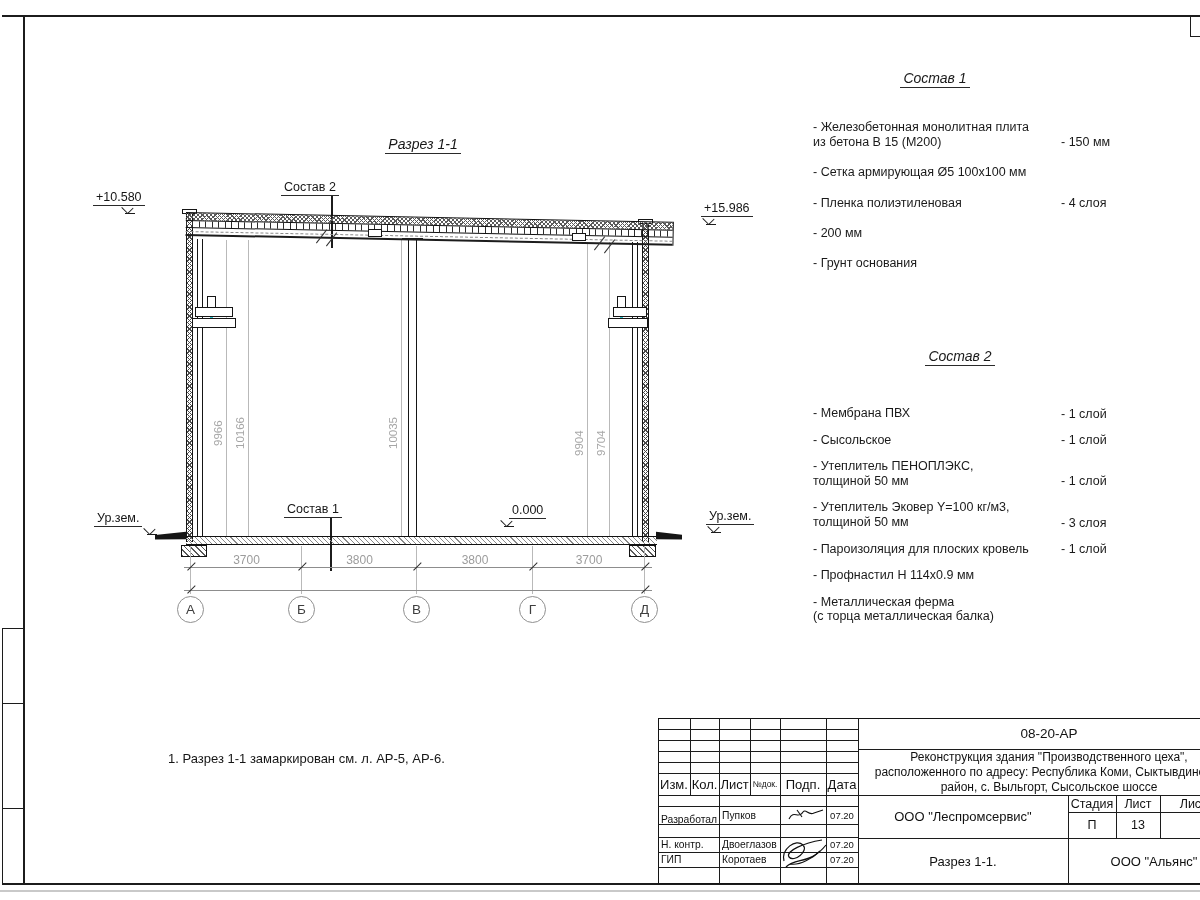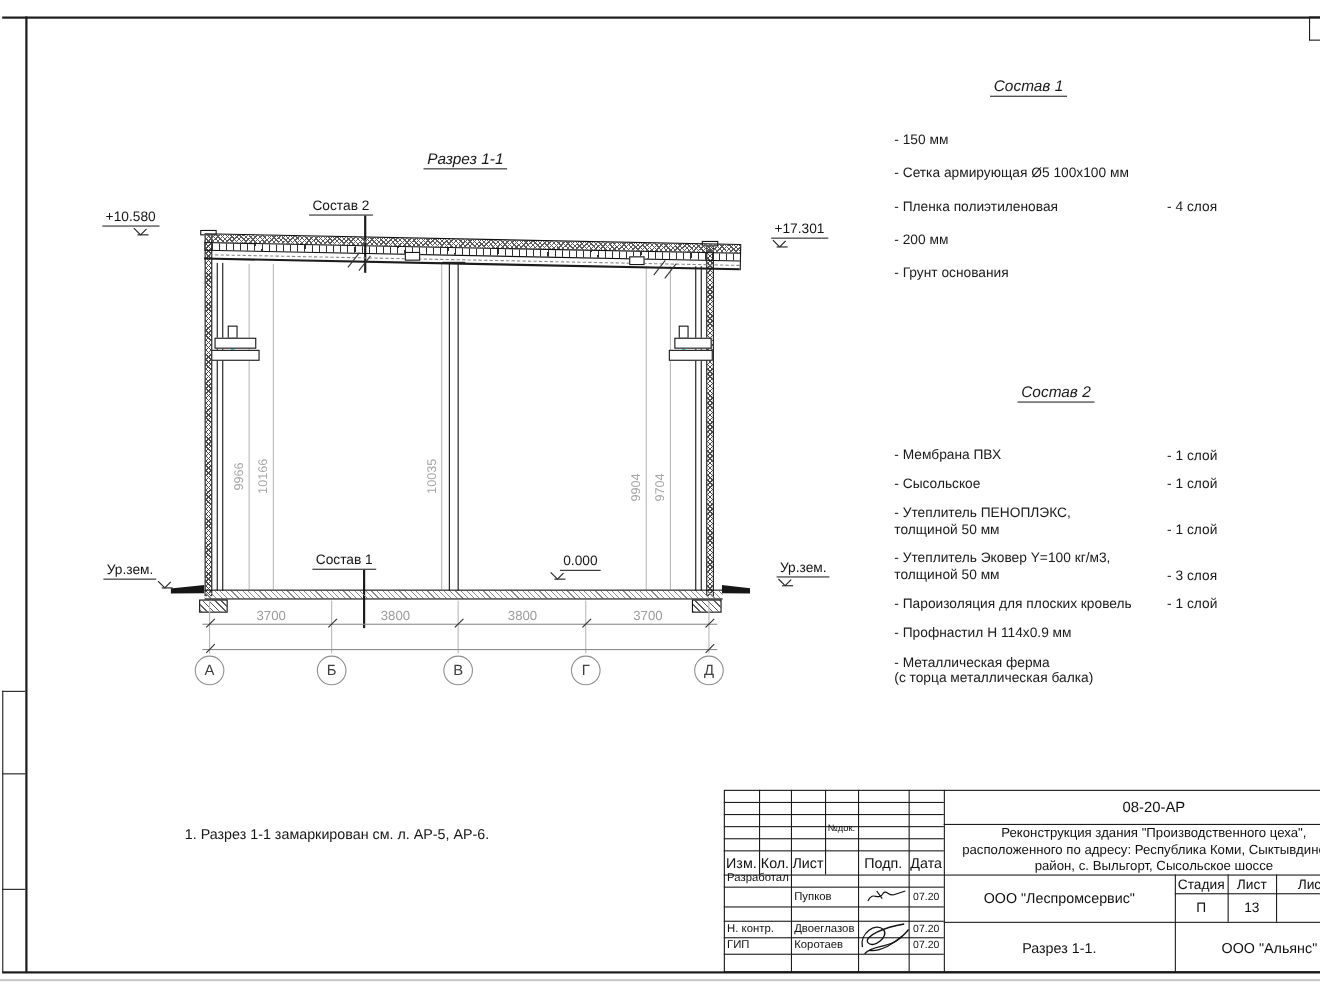--- a/index.html
+++ b/index.html
@@ -97,21 +97,21 @@
   <div class="txt" style="left:93px;top:190px;">
     <span class="ul">+10.580</span>
   </div>
   <div class="earr" style="left:122px;top:207px;">
       <i class="l"></i>
       <i class="r"></i>
       <b></b>
     </div>
 
   <div class="txt" style="left:701px;top:201px;">
-    <span class="ul">+17.301</span>
+    <span class="ul">+15.986</span>
   </div>
   <div class="earr" style="left:703px;top:218px;">
       <i class="l"></i>
       <i class="r"></i>
       <b></b>
     </div>
 
   <div class="txt" style="left:509px;top:503px;">
     <span class="ul">0.000</span>
   </div>
@@ -236,20 +236,22 @@
   <div class="axis" style="left:631px;top:596px;">
       <span>Д</span>
     </div>
 
   <div class="a s1" style="left:810px;top:70px;width:400px;">
     <div class="mat-head" style="left:0;top:0;width:250px;">
       <span class="ul">Состав 1</span>
     </div>
     <div class="a" style="left:3px;top:50px;width:396px;">
       <div class="mat-row">
+        <div class="mat-name">- Железобетонная  монолитная плита
+  из бетона В 15 (М200)</div>
         <div class="mat-val">- 150 мм</div>
       </div>
       <div class="mat-row">
         <div class="mat-name">- Сетка армирующая Ø5 100x100 мм</div>
         <div class="mat-val"></div>
       </div>
       <div class="mat-row">
         <div class="mat-name">- Пленка полиэтиленовая</div>
         <div class="mat-val">-  4 слоя</div>
       </div>
@@ -329,25 +331,25 @@
   <div class="h1" style="left:858px;top:795px;width:382px;"></div>
   <div class="h1" style="left:1068px;top:812px;width:172px;"></div>
   <div class="h1" style="left:858px;top:838px;width:382px;"></div>
   <div class="v1" style="left:1068px;top:795px;height:89px;"></div>
   <div class="v1" style="left:1116px;top:795px;height:43px;"></div>
   <div class="v1" style="left:1160px;top:795px;height:43px;"></div>
 
   <div class="tb" style="left:658px;top:773px;width:32px;height:22px;font-size:13px;">Изм.</div>
   <div class="tb" style="left:690px;top:773px;width:29px;height:22px;font-size:13px;">Кол.</div>
   <div class="tb" style="left:719px;top:773px;width:31px;height:22px;font-size:13px;">Лист</div>
-  <div class="tb" style="left:750px;top:741px;width:30px;height:22px;font-size:8.5px;">№док.</div>
+  <div class="tb" style="left:750px;top:773px;width:30px;height:22px;font-size:8.5px;">№док.</div>
   <div class="tb" style="left:780px;top:773px;width:46px;height:22px;font-size:13px;">Подп.</div>
   <div class="tb" style="left:826px;top:773px;width:32px;height:22px;font-size:13px;">Дата</div>
 
-  <div class="tb left" style="left:658px;top:789px;width:61px;height:18px;font-size:10.3px;">Разработал</div>
+  <div class="tb left" style="left:658px;top:810px;width:61px;height:18px;font-size:10.3px;">Разработал</div>
   <div class="tb left" style="left:719px;top:806px;width:61px;height:18px;font-size:10.3px;">Пупков</div>
   <div class="tb" style="left:826px;top:806px;width:32px;height:18px;font-size:9.5px;">07.20</div>
 
   <div class="tb left" style="left:658px;top:837px;width:61px;height:15px;font-size:10.3px;">Н. контр.</div>
   <div class="tb left" style="left:719px;top:837px;width:61px;height:15px;font-size:10.3px;">Двоеглазов</div>
   <div class="tb" style="left:826px;top:837px;width:32px;height:15px;font-size:9.5px;">07.20</div>
 
   <div class="tb left" style="left:658px;top:852px;width:61px;height:15px;font-size:10.3px;">ГИП</div>
   <div class="tb left" style="left:719px;top:852px;width:61px;height:15px;font-size:10.3px;">Коротаев</div>
   <div class="tb" style="left:826px;top:852px;width:32px;height:15px;font-size:9.5px;">07.20</div>

